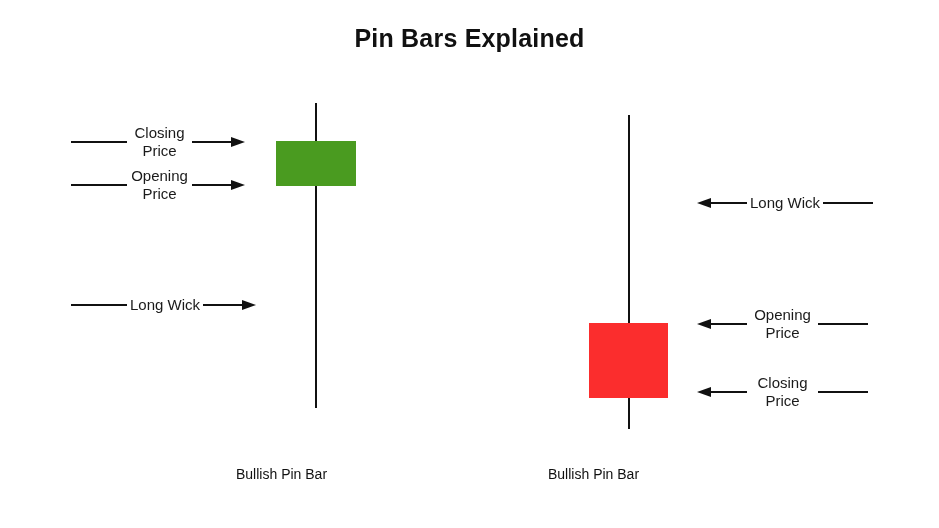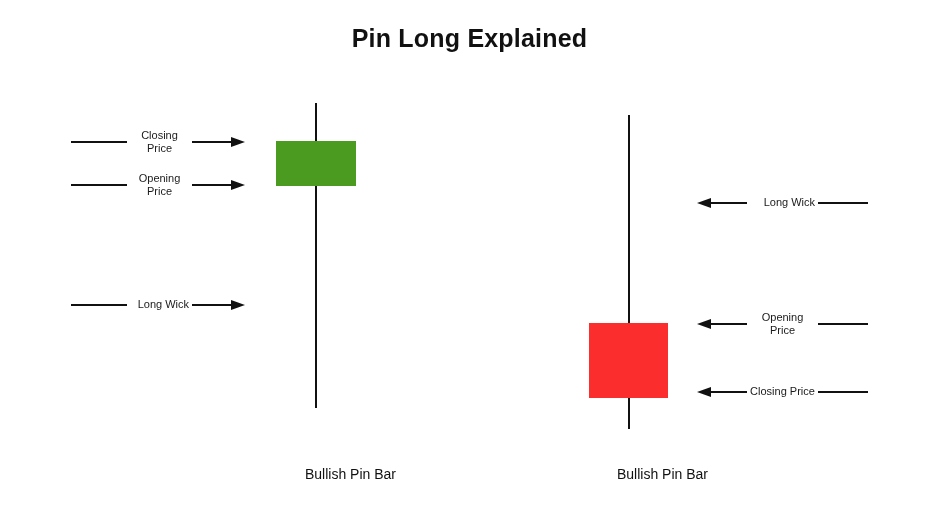--- a/index.html
+++ b/index.html
@@ -15,21 +15,21 @@
   .wick{position:absolute;width:2px;background:#111;}
   .body{position:absolute;}
   .wick-bullish{left:315px;top:103px;height:305px;}
   .body-bullish{left:276px;top:141px;width:80px;height:45px;}
   .wick-bearish{left:628px;top:115px;height:314px;}
   .body-bearish{left:589px;top:323px;width:79px;height:75px;}
   
   .anno{position:absolute;height:36px;display:flex;align-items:center;}
   .anno .seg{height:2.5px;background:#111;flex:0 0 auto;}
   .anno .label{
-    flex:1 1 auto;text-align:center;font-size:11px;line-height:1.22;color:#1a1a1a;
+    flex:1 1 auto;text-align:center;font-size:15px;line-height:1.22;color:#1a1a1a;
     padding:0 3px;
   }
   .anno .label.nowrap{white-space:nowrap;text-align:right;}
   .arrow{display:flex;align-items:center;flex:0 0 auto;}
   .arrow .shaft{height:2.5px;background:#111;flex:1 1 auto;}
   .head-right{width:0;height:0;border-top:5.5px solid transparent;border-bottom:5.5px solid transparent;border-left:14px solid #111;}
   .head-left{width:0;height:0;border-top:5.5px solid transparent;border-bottom:5.5px solid transparent;border-right:14px solid #111;}
   
   .anno.left{left:71px;width:174px;}
   .anno.left .seg{width:56px;}
@@ -38,30 +38,30 @@
   .a-left-opening{top:167px;}
   .a-left-longwick{top:287px;}
   
   .anno.right{left:697px;width:171px;}
   .anno.right .seg{width:50px;}
   .anno.right .arrow{width:50px;}
   .a-right-longwick{top:185px;}
   .a-right-opening{top:306px;}
   .a-right-closing{top:374px;}
   
-  .caption{position:absolute;top:466px;width:160px;text-align:right;font-size:14px;color:#111;}
+  .caption{position:absolute;top:466px;width:160px;text-align:left;font-size:14px;color:#111;}
   .caption-bullish{left:236px;}
   .caption-bearish{left:548px;}
 </style>
 </head>
 <body>
 
 <div id="canvas">
 
-  <div class="title">Pin Long Explained</div>
+  <div class="title">Pin Bars Explained</div>
 
   <div class="wick wick-bullish"></div>
   <div class="body body-bullish" style="background: rgb(74, 155, 32);"></div>
 
   <div class="wick wick-bearish"></div>
   <div class="body body-bearish" style="background: rgb(251, 45, 45);"></div>
 
   <div class="anno left a-left-closing">
     <div class="seg"></div>
     <div class="label">Closing Price</div>

